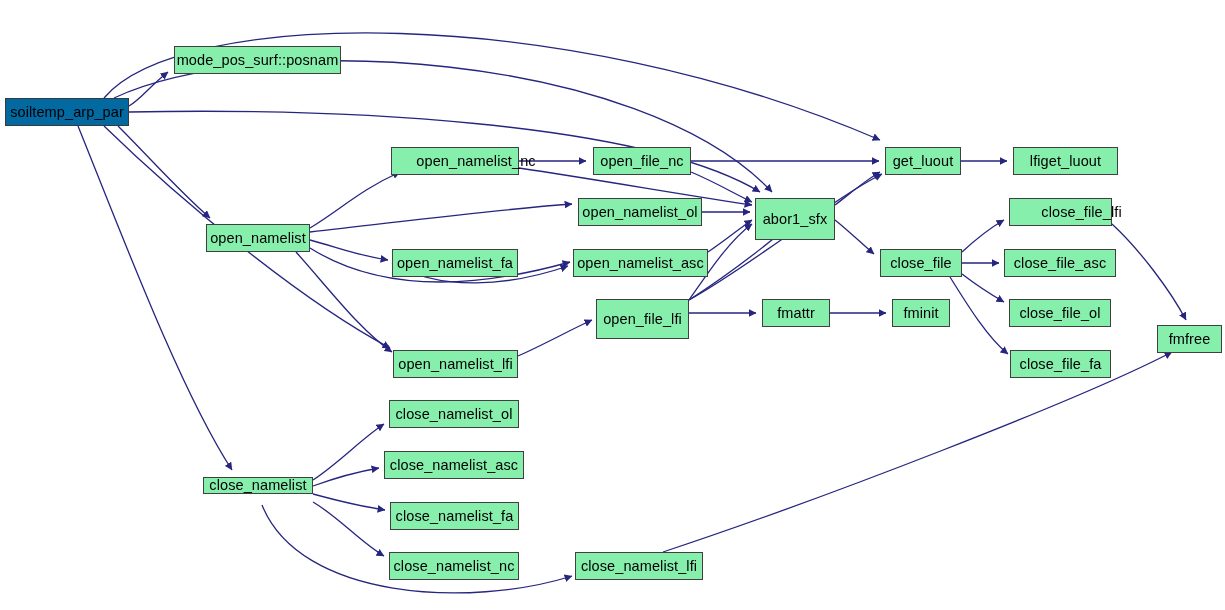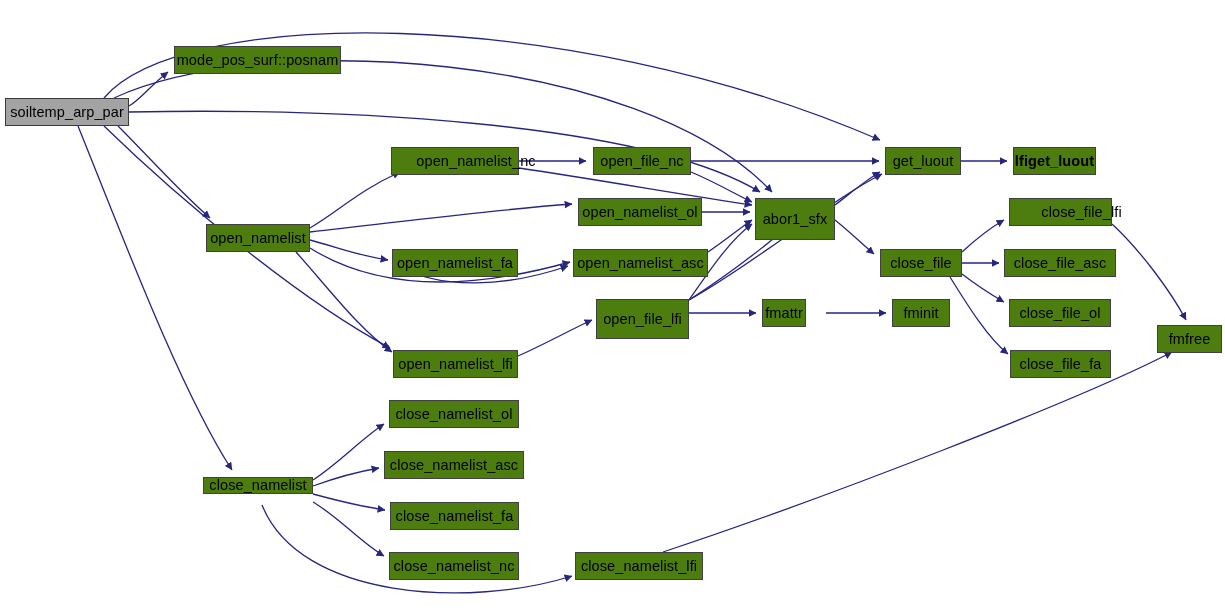--- a/index.html
+++ b/index.html
@@ -20,32 +20,32 @@
     left: 0;
     top: 0;
     width: 1225px;
     height: 610px;
     pointer-events: none;
   }
   .node {
     position: absolute;
     box-sizing: border-box;
     border: 1px solid #404040;
-    background: #4d7c0f;
+    background: #86efac;
     color: #000000;
     font-size: 14.5px;
     line-height: 1;
     display: flex;
     align-items: center;
     justify-content: center;
     white-space: nowrap;
     letter-spacing: 0.1px;
   }
   .node.root {
-    background: #a3a3a3;
+    background: #0369a1;
     border-color: #3a3a3a;
   }
   .node-label {
     display: block;
     padding: 0 2px;
   }
 </style>
 </head>
 <body>
 
@@ -122,33 +122,33 @@
       </div>
       <div class="node" style="left: 573px; top: 249px; width: 135px; height: 28px;">
         <span class="node-label">open_namelist_asc</span>
       </div>
       <div class="node" style="left: 593px; top: 147px; width: 98px; height: 28px;">
         <span class="node-label">open_file_nc</span>
       </div>
       <div class="node" style="left: 596px; top: 299px; width: 93px; height: 40px; align-items: center;">
         <span class="node-label">open_file_lfi</span>
       </div>
-      <div class="node" style="left: 762px; top: 299px; width: 44px; height: 28px;">
+      <div class="node" style="left: 762px; top: 299px; width: 68px; height: 28px;">
         <span class="node-label">fmattr</span>
       </div>
       <div class="node" style="left: 892px; top: 299px; width: 58px; height: 28px;">
         <span class="node-label">fminit</span>
       </div>
       <div class="node" style="left: 755px; top: 198px; width: 80px; height: 42px;">
         <span class="node-label">abor1_sfx</span>
       </div>
       <div class="node" style="left: 885px; top: 147px; width: 76px; height: 28px;">
         <span class="node-label">get_luout</span>
       </div>
-      <div class="node" style="left: 1013px; top: 147px; width: 83px; height: 28px; font-weight: bold;">
+      <div class="node" style="left: 1013px; top: 147px; width: 105px; height: 28px;">
         <span class="node-label">lfiget_luout</span>
       </div>
       <div class="node" style="left: 880px; top: 249px; width: 82px; height: 28px;">
         <span class="node-label">close_file</span>
       </div>
       <div class="node" style="left: 1009px; top: 198px; width: 103px; height: 28px; padding-left: 42px;">
         <span class="node-label">close_file_lfi</span>
       </div>
       <div class="node" style="left: 1004px; top: 249px; width: 112px; height: 28px;">
         <span class="node-label">close_file_asc</span>

